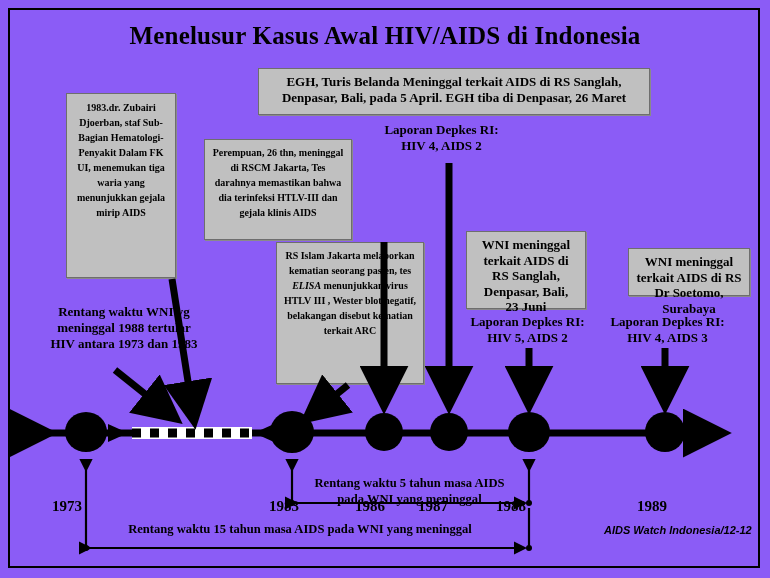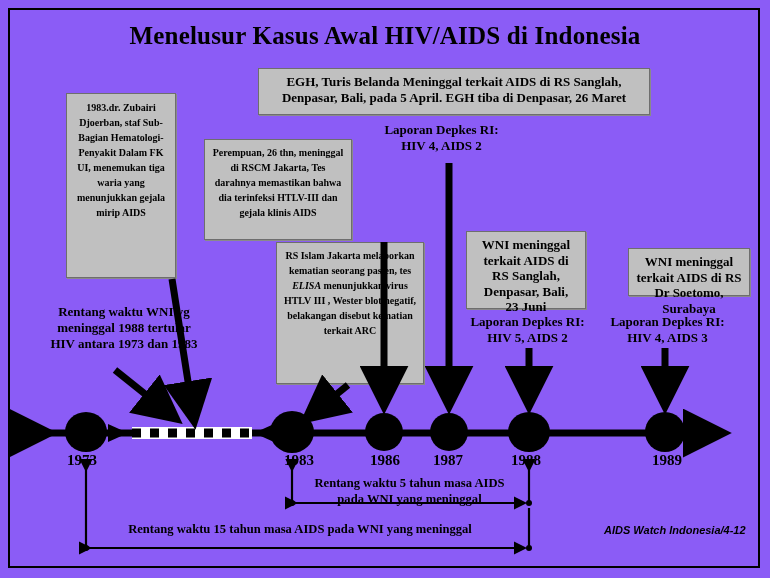--- a/index.html
+++ b/index.html
@@ -70,22 +70,23 @@
   .plain.small {
     font-size: 12.6px;
     line-height: 15.6px;
   }
   .yearlabel {
     position: absolute;
     font-family: "Liberation Serif", serif;
     font-weight: bold;
     font-size: 15px;
     color: #000000;
-    text-align: center;
+    text-align: left;
     width: 60px;
+    margin-top: 46px;
   }
   .credit {
     position: absolute;
     font-family: "Liberation Sans", sans-serif;
     font-weight: bold;
     font-style: italic;
     font-size: 11px;
     color: #000000;
     white-space: nowrap;
   }
@@ -139,21 +140,21 @@
 
   <div class="plain" style="left:600px; top:314px; width:135px; white-space:pre-line;">Laporan Depkes RI:
 HIV 4, AIDS 3</div>
 
   <div class="plain" style="left:44px; top:304px; width:160px;">Rentang waktu WNI yg meninggal 1988 tertular HIV antara 1973 dan 1983</div>
 
   <div class="plain small" style="left:290px; top:476px; width:215px;margin-left:12px;">Rentang waktu 5 tahun masa AIDS pada WNI yang meninggal</div>
 
   <div class="plain small" style="left:90px; top:522px; width:420px;">Rentang waktu 15 tahun masa AIDS  pada WNI yang meninggal</div>
 
-  <div class="credit" style="left:604px; top:524px;">AIDS Watch Indonesia/4-12</div>
+  <div class="credit" style="left:604px; top:524px;">AIDS Watch Indonesia/12-12</div>
 
   <div class="yearlabel" style="left:52px; top:452px;">1973</div>
   <div class="yearlabel" style="left:269px; top:452px;">1983</div>
   <div class="yearlabel" style="left:355px; top:452px;">1986</div>
   <div class="yearlabel" style="left:418px; top:452px;">1987</div>
   <div class="yearlabel" style="left:496px; top:452px;">1988</div>
   <div class="yearlabel" style="left:637px; top:452px;">1989</div>
 
   <svg class="overlay" viewBox="0 0 770 578">
     <defs>

